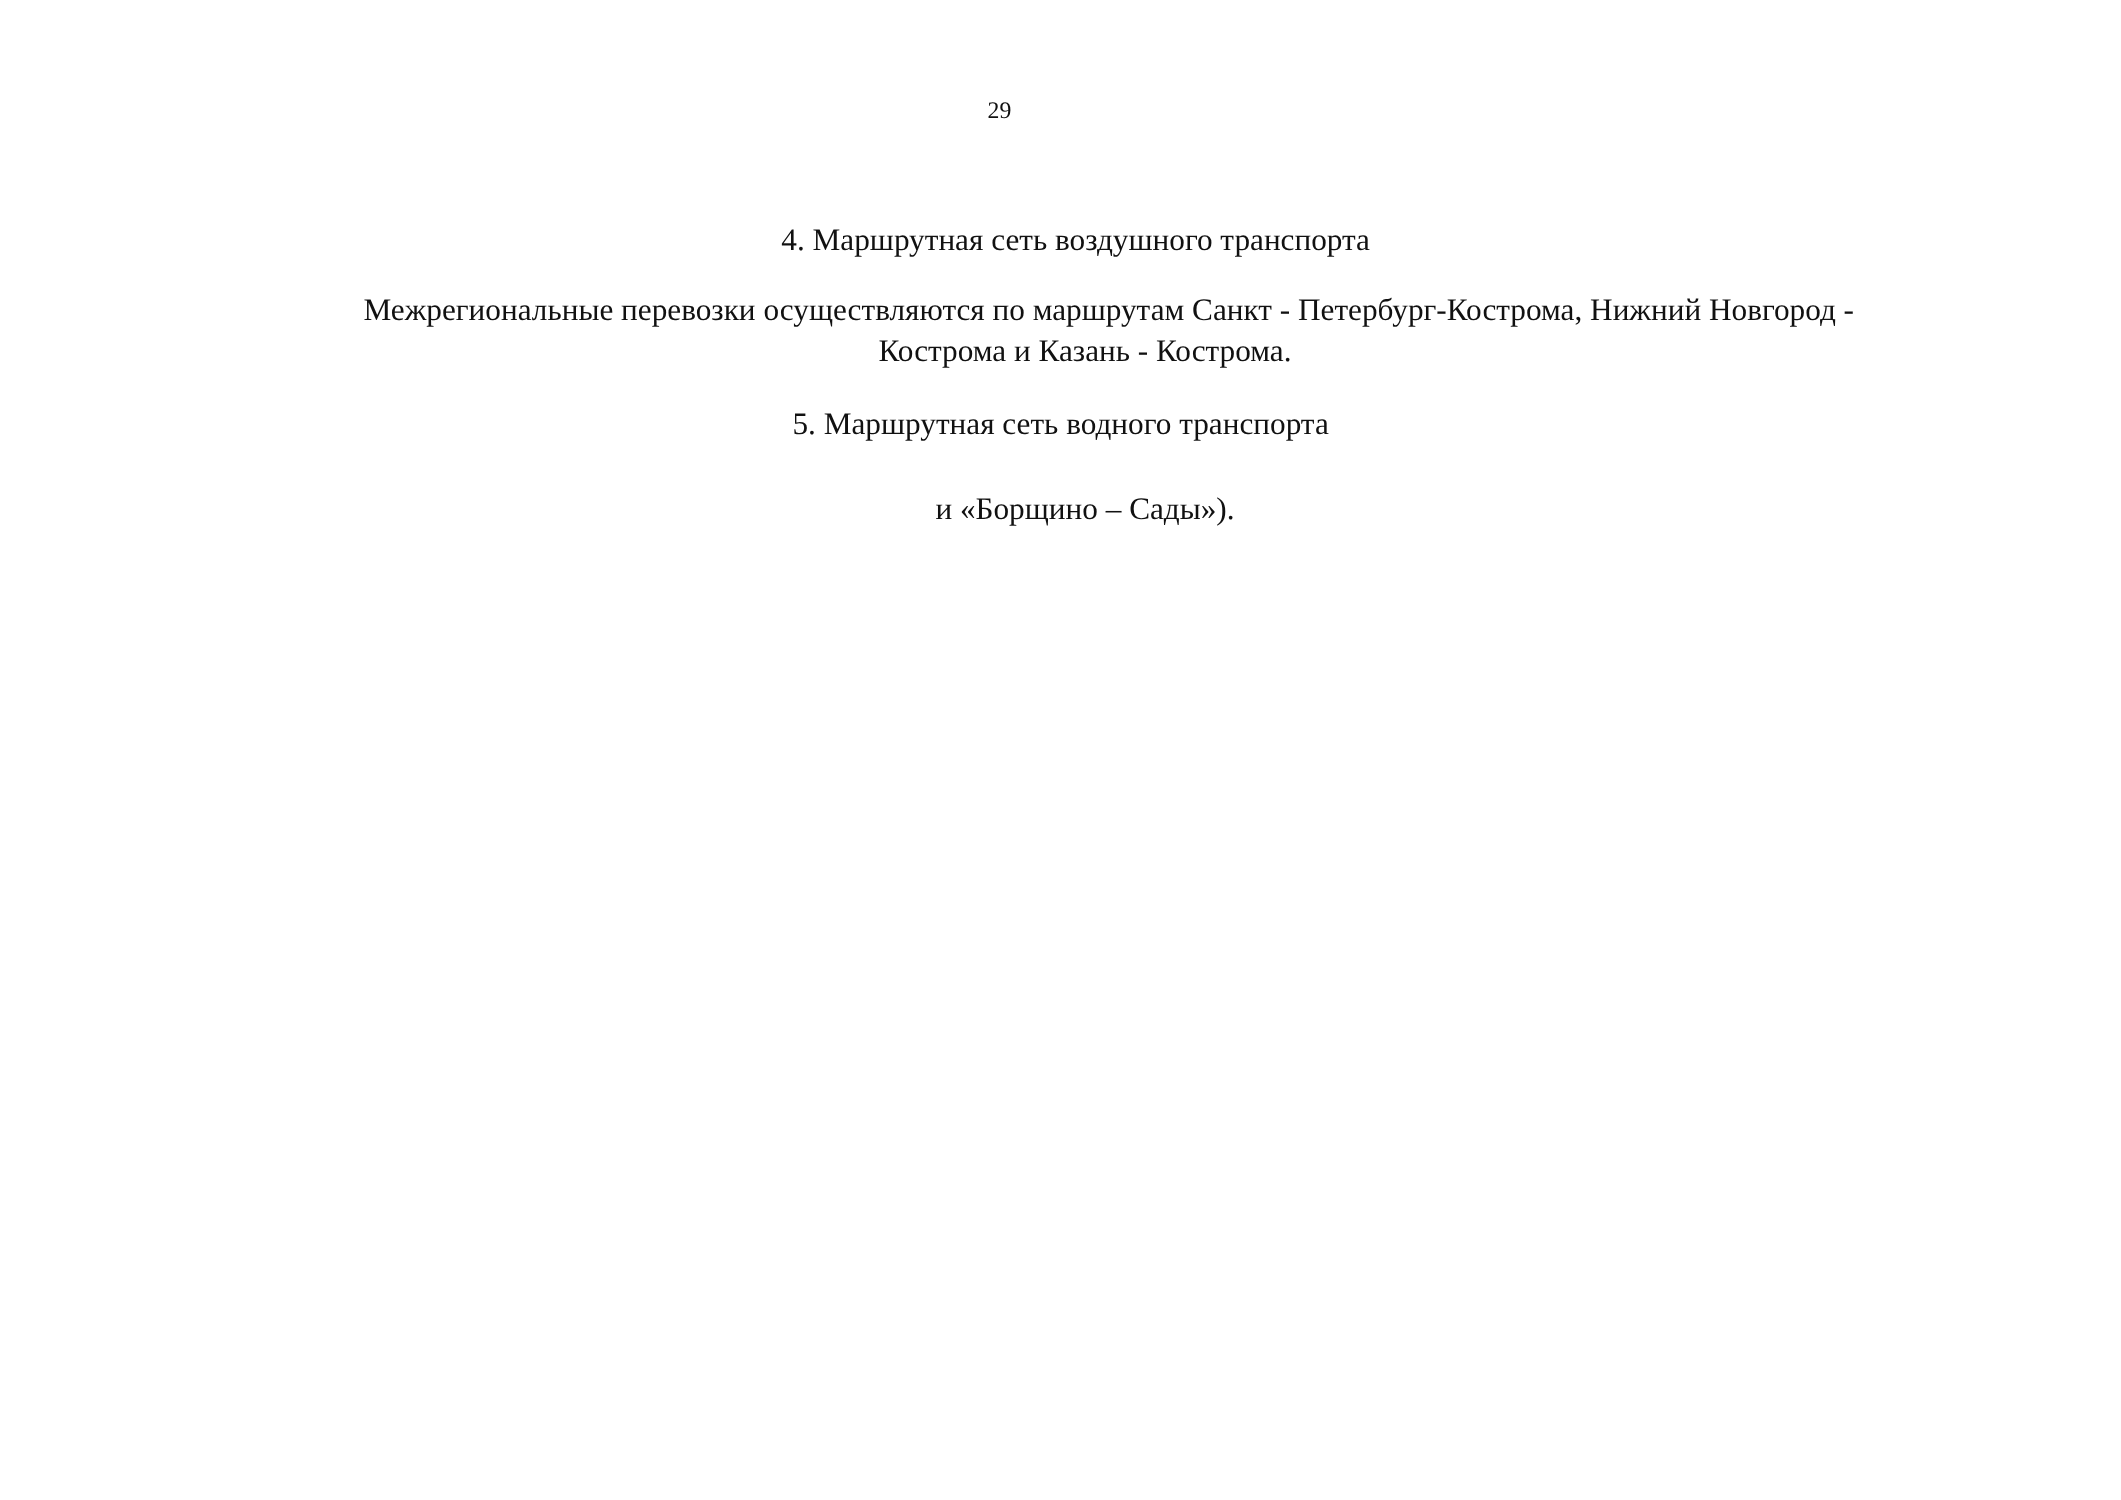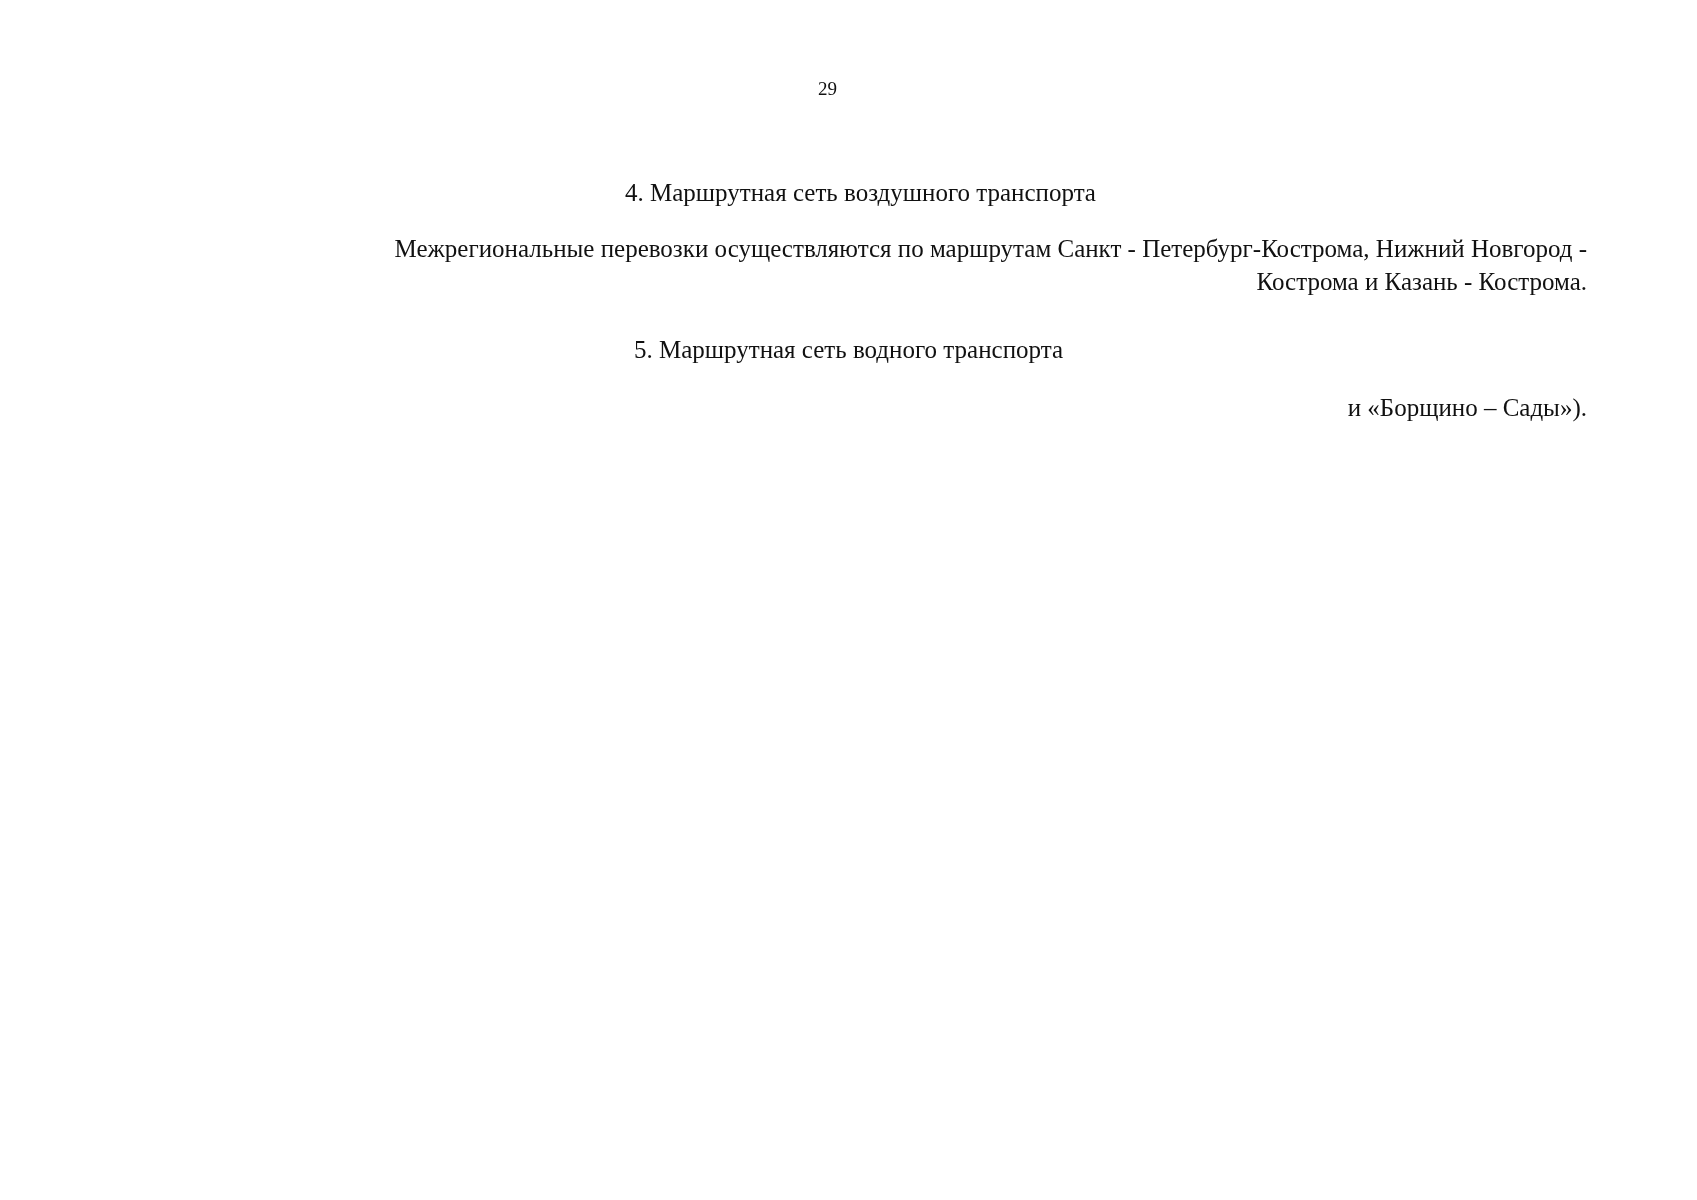--- a/index.html
+++ b/index.html
@@ -16,45 +16,44 @@
       color: #111111;
     }
     .page-number {
       position: absolute;
       top: 78px;
       left: 0;
       width: 1599px;
       text-align: center;
       font-size: 19px;
       line-height: 22px;
-      padding-left: 28px;
     }
     .heading {
       position: absolute;
       left: 0;
       width: 1697px;
       text-align: center;
       font-size: 25px;
       line-height: 30px;
     }
     .heading-1 { top: 166px; }
-    .heading-2 { top: 335px; }
+    .heading-2 { top: 325px; }
     .paragraph {
       position: absolute;
       left: 117px;
       width: 1470px;
       font-size: 25px;
       line-height: 33px;
       text-align: justify;
       text-indent: 70px;
       margin: 0;
     }
     .para-1 { top: 232px; }
     .para-2 { top: 391px; }
-    .line { display: block; text-align: right; }
+    .line { display: block; text-align: center; }
     .line.first { text-indent: 70px; }
     .line.rest { text-indent: 0; margin-left: 32px; }
   </style>
 </head>
 <body>
 
 <div class="page-number">29</div>
 
 <h2 class="heading heading-1" style="margin:12px;font-weight:normal;">4. Маршрутная сеть воздушного транспорта</h2>
 

